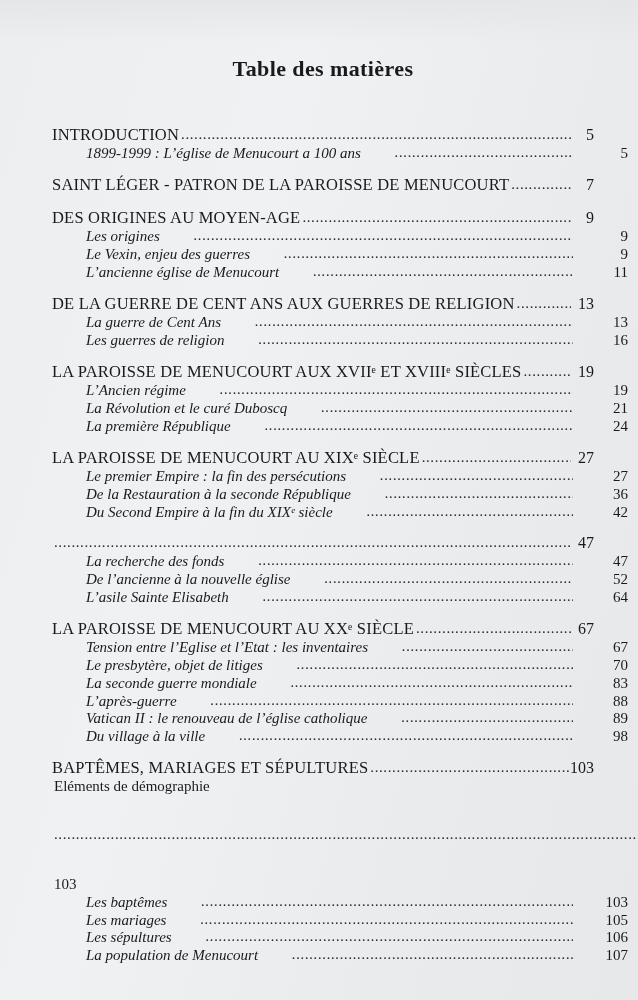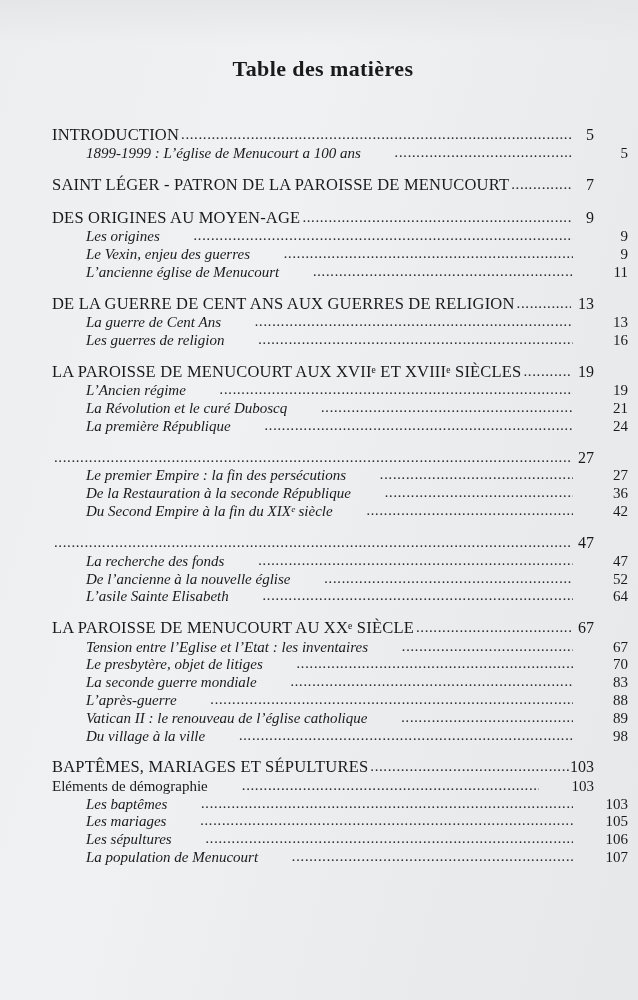--- a/index.html
+++ b/index.html
@@ -163,20 +163,21 @@
         <span class="label">La Révolution et le curé Duboscq</span>
         <span class="dots"> ........................................................................................................................................................................................................</span>
         <span class="page-num">21</span>
       </div>
       <div class="entry lvl2">
         <span class="label">La première République</span>
         <span class="dots"> ........................................................................................................................................................................................................</span>
         <span class="page-num">24</span>
       </div>
       <div class="entry lvl1">
+        <span class="label">LA PAROISSE DE MENUCOURT AU XIXᵉ SIÈCLE</span>
         <span class="dots"> ........................................................................................................................................................................................................</span>
         <span class="page-num">27</span>
       </div>
       <div class="entry lvl2">
         <span class="label">Le premier Empire : la fin des persécutions</span>
         <span class="dots"> ........................................................................................................................................................................................................</span>
         <span class="page-num">27</span>
       </div>
       <div class="entry lvl2">
         <span class="label">De la Restauration à la seconde République</span>
@@ -240,21 +241,21 @@
       <div class="entry lvl2">
         <span class="label">Du village à la ville</span>
         <span class="dots"> ........................................................................................................................................................................................................</span>
         <span class="page-num">98</span>
       </div>
       <div class="entry lvl1">
         <span class="label">BAPTÊMES, MARIAGES ET SÉPULTURES</span>
         <span class="dots"> ........................................................................................................................................................................................................</span>
         <span class="page-num">103</span>
       </div>
-      <div class="entry lvl2 plain" style="padding-left: 0px;">
+      <div class="entry lvl2 plain" style="padding-left: 0px; flex-direction: column;">
         <span class="label">Eléments de démographie</span>
         <span class="dots"> ........................................................................................................................................................................................................</span>
         <span class="page-num">103</span>
       </div>
       <div class="entry lvl2">
         <span class="label">Les baptêmes</span>
         <span class="dots"> ........................................................................................................................................................................................................</span>
         <span class="page-num">103</span>
       </div>
       <div class="entry lvl2">

